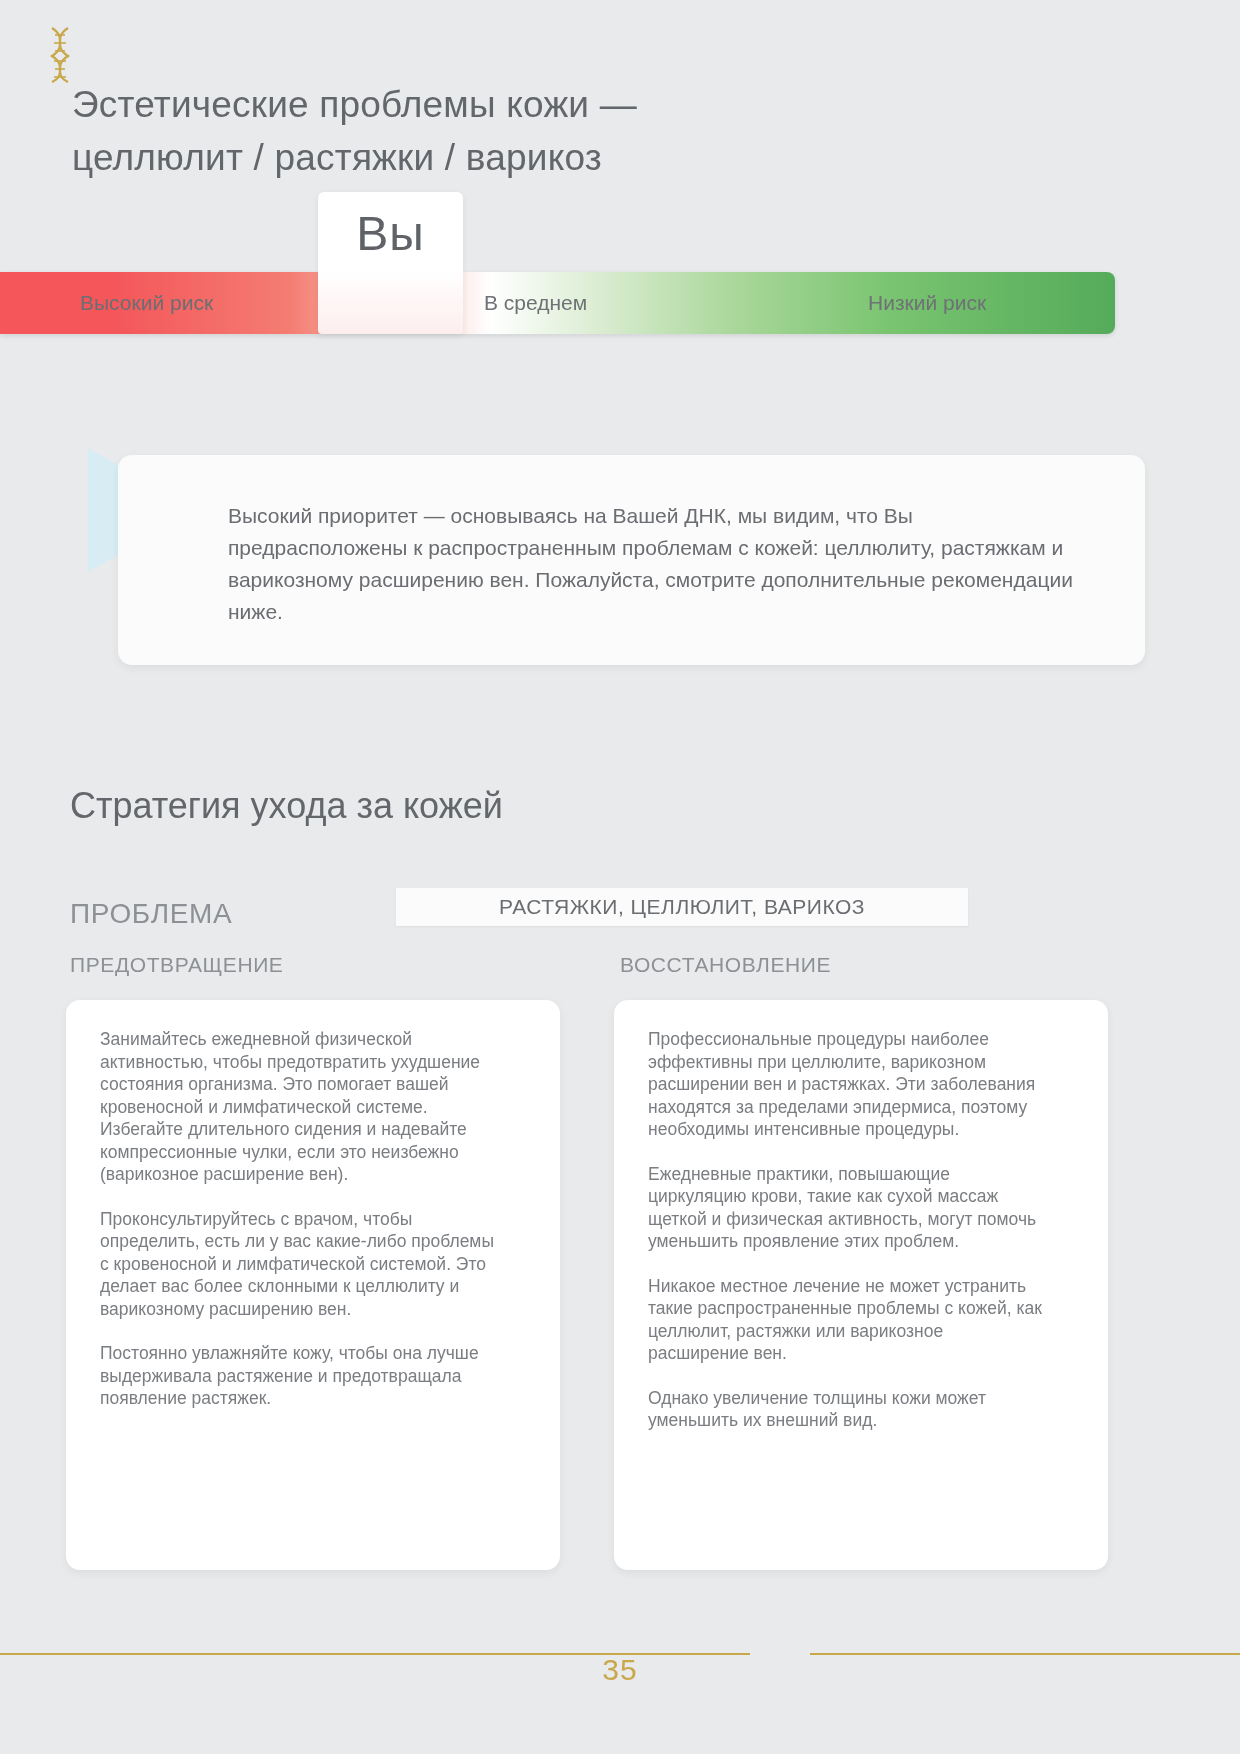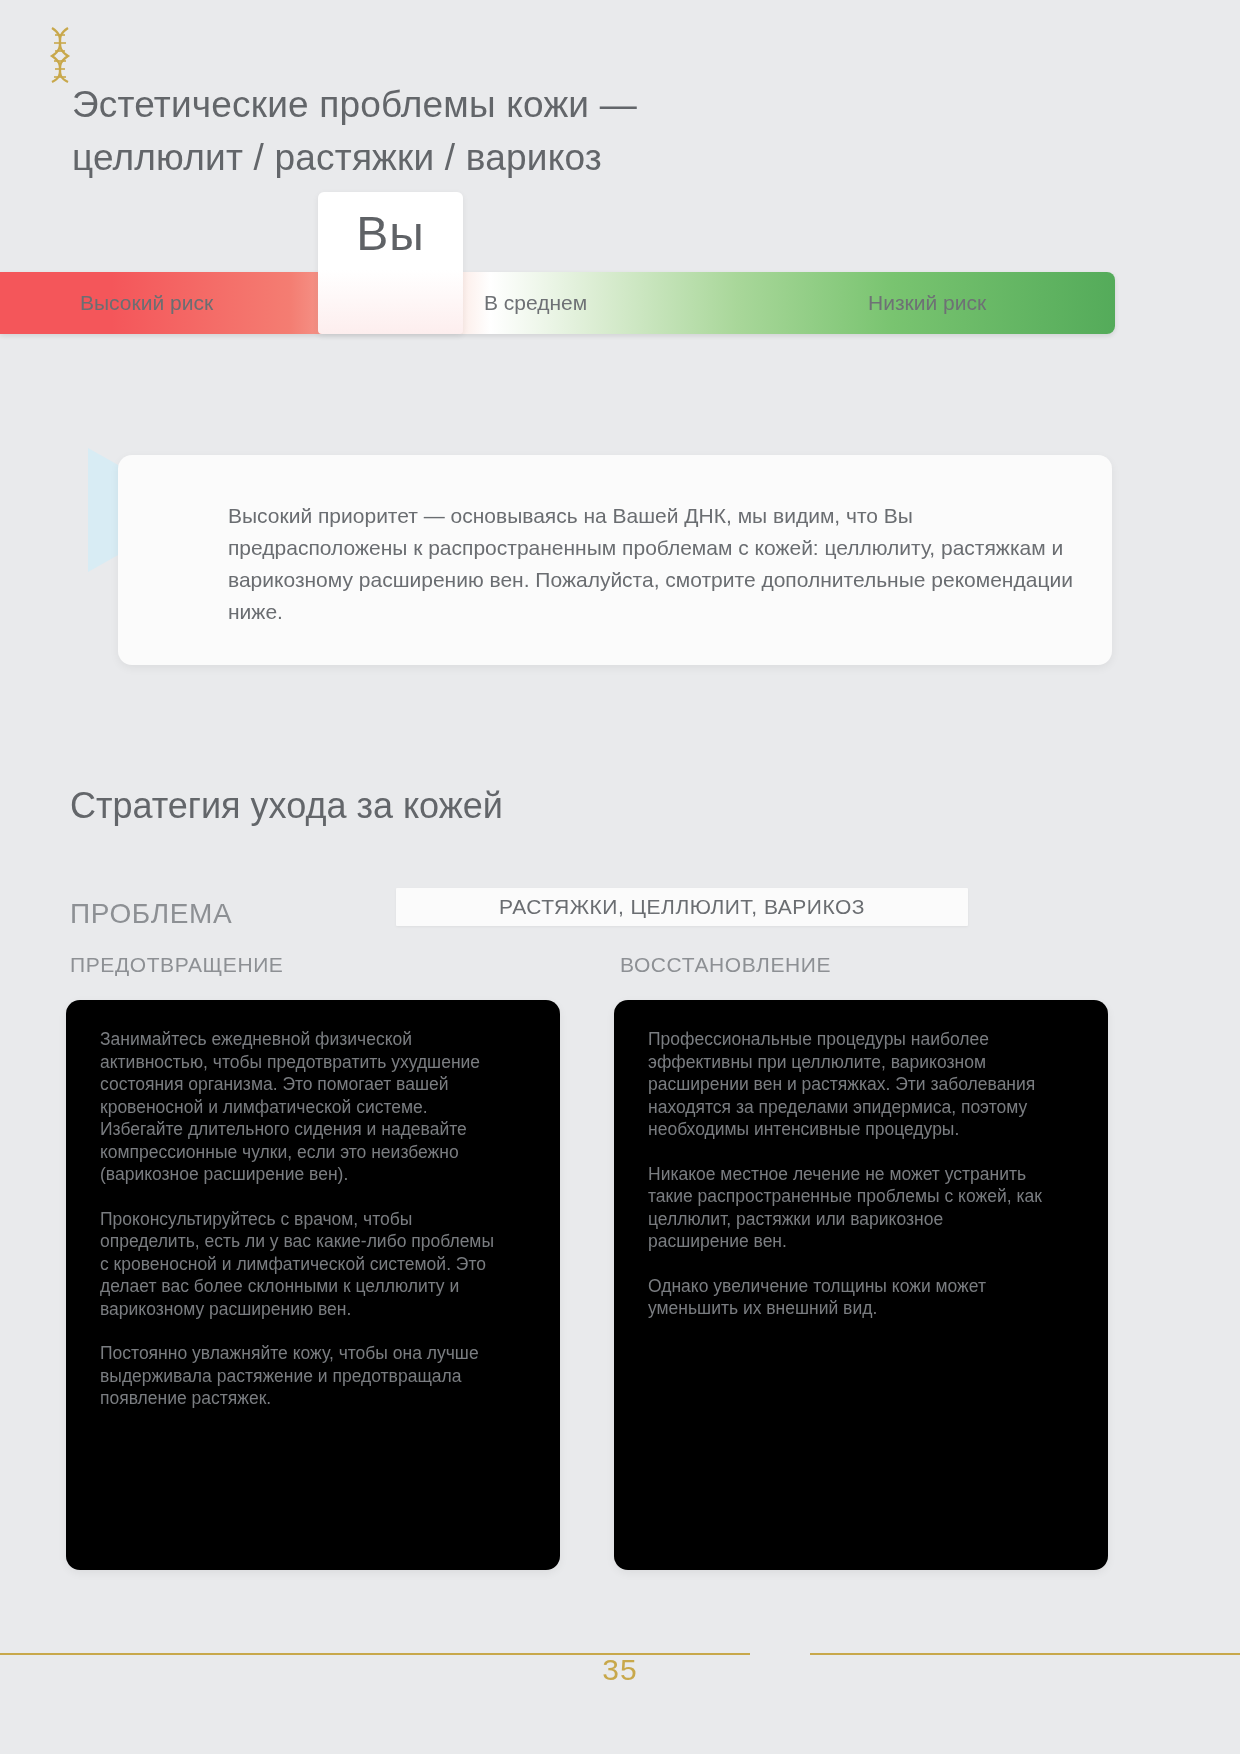--- a/index.html
+++ b/index.html
@@ -100,20 +100,21 @@
   
   .callout {
     position: absolute;
     left: 118px;
     top: 455px;
     width: 994px;
     min-height: 210px;
     background: #fbfbfb;
     border-radius: 14px;
     box-shadow: 0 3px 10px rgba(0,0,0,0.06);
+    padding-left: 33px;
   }
   .callout-arrow {
     position: absolute;
     left: 88px;
     top: 448px;
     width: 0;
     height: 0;
     border-top: 62px solid transparent;
     border-bottom: 62px solid transparent;
     border-left: 110px solid #d8ecf4;
@@ -173,21 +174,21 @@
   }
   .col-head.left { left: 70px; }
   .col-head.right { left: 620px; }
 
   
   .card {
     position: absolute;
     top: 1000px;
     width: 494px;
     height: 570px;
-    background: #000000;
+    background: #ffffff;
     border-radius: 14px;
     box-shadow: 0 3px 10px rgba(0,0,0,0.06);
   }
   .card.left { left: 66px; }
   .card.right { left: 614px; }
   .card-inner {
     position: absolute;
     left: 34px;
     top: 28px;
     width: 400px;
@@ -277,20 +278,21 @@
   <div class="card-inner">
     <p>Занимайтесь ежедневной физической активностью, чтобы предотвратить ухудшение состояния организма. Это помогает вашей кровеносной и лимфатической системе. Избегайте длительного сидения и надевайте компрессионные чулки, если это неизбежно (варикозное расширение вен).</p>
     <p>Проконсультируйтесь с врачом, чтобы определить, есть ли у вас какие-либо проблемы с кровеносной и лимфатической системой. Это делает вас более склонными к целлюлиту и варикозному расширению вен.</p>
     <p>Постоянно увлажняйте кожу, чтобы она лучше выдерживала растяжение и предотвращала появление растяжек.</p>
   </div>
 </div>
 
 <div class="card right">
   <div class="card-inner">
     <p>Профессиональные процедуры наиболее эффективны при целлюлите, варикозном расширении вен и растяжках. Эти заболевания находятся за пределами эпидермиса, поэтому необходимы интенсивные процедуры.</p>
+    <p>Ежедневные практики, повышающие циркуляцию крови, такие как сухой массаж щеткой и физическая активность, могут помочь уменьшить проявление этих проблем.</p>
     <p>Никакое местное лечение не может устранить такие распространенные проблемы с кожей, как целлюлит, растяжки или варикозное расширение вен.</p>
     <p>Однако увеличение толщины кожи может уменьшить их внешний вид.</p>
   </div>
 </div>
 
 <div class="footer-rule"></div>
 <div class="footer-rule2"></div>
 <div class="page-num">35</div>
 
 </body></html>

